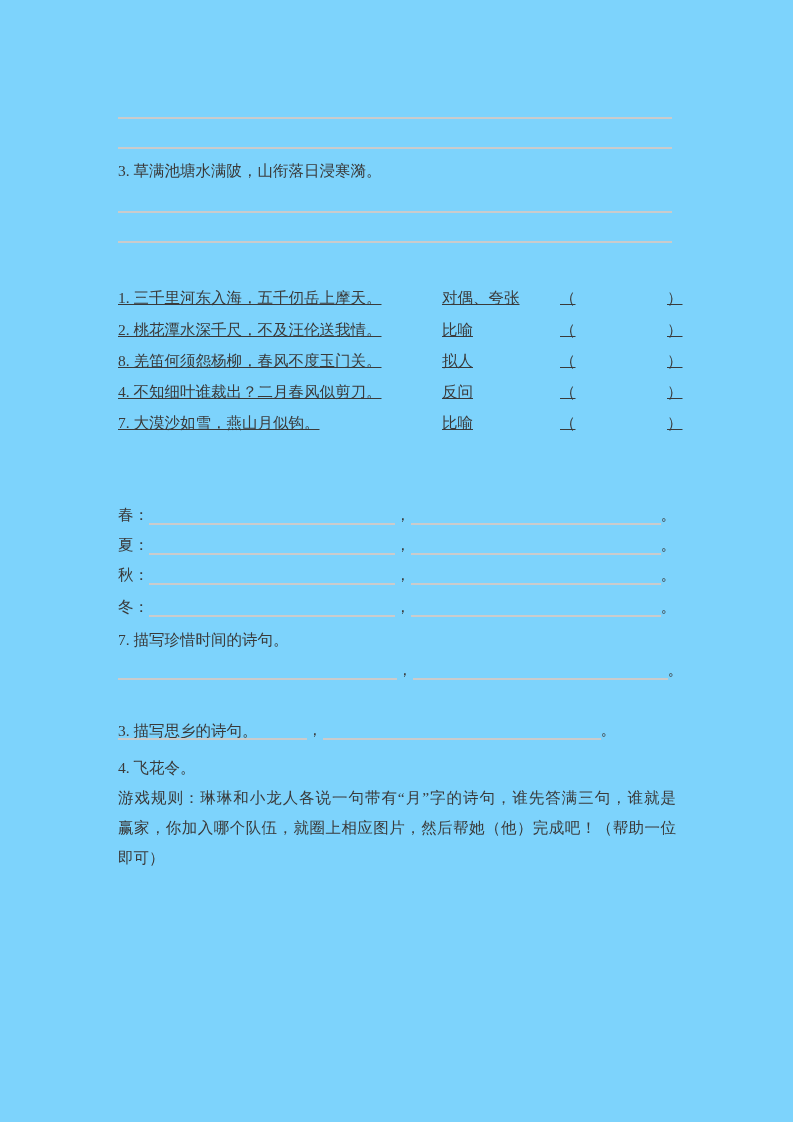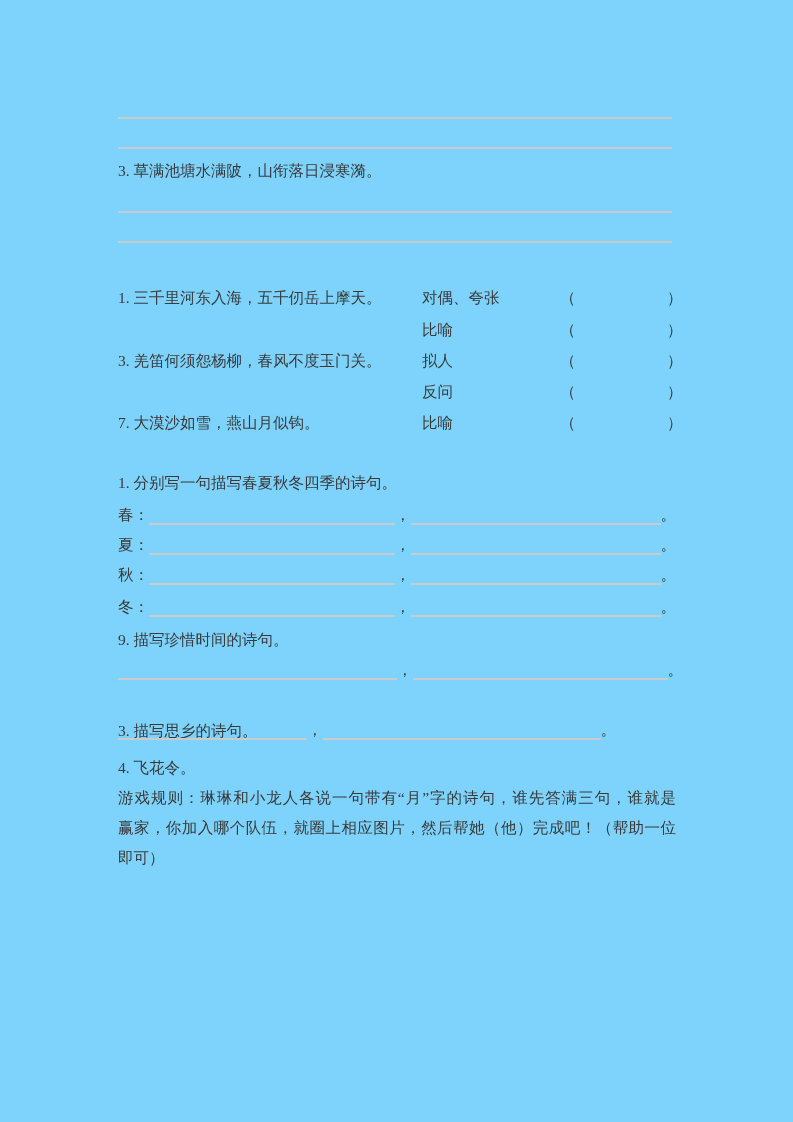--- a/index.html
+++ b/index.html
@@ -10,23 +10,23 @@
     background: #7dd3fc;
     font-family: "Liberation Serif", "DejaVu Serif", serif;
     color: #3a3a3a;
     overflow: hidden;
   }
   .content { position: absolute; left: 118px; top: 0; width: 558px; height: 1122px; }
   .txt { position: absolute; font-size: 15.5px; line-height: 22px; white-space: nowrap; }
   .justify { width: 558px; text-align: justify; text-align-last: justify; white-space: normal; }
   .hr { position: absolute; left: 0; width: 554px; height: 2px; background: #cbcbcb; }
   .qrow { position: absolute; left: 0; width: 558px; height: 22px; font-size: 15.5px; line-height: 22px; }
-  .qrow span { position: absolute; top: 0; white-space: nowrap; }
+  .qrow span { position: absolute; top: 0; white-space: nowrap; text-decoration: underline; }
   .qrow .poem   { left: 0; }
-  .qrow .device { left: 304px; }
+  .qrow .device { left: 324px; }
   .qrow .op     { left: 442px; }
   .qrow .cp     { left: 549px; }
   .blankrow {
     position: absolute; left: 0; height: 24px;
     display: flex; align-items: flex-end;
     font-size: 15.5px; line-height: 22px; white-space: nowrap;
   }
   .seg { border-bottom: 2px solid #cbcbcb; height: 20px; flex: 0 0 auto; }
   .punct { display: inline-block; line-height: 20px; }
 </style>
@@ -45,43 +45,44 @@
     <div class="hr" style="top:241px"></div>
 
 
     <div class="qrow" style="top:287px">
       <span class="poem">1. 三千里河东入海，五千仞岳上摩天。</span>
       <span class="device">对偶、夸张</span>
       <span class="op">（</span>
       <span class="cp">）</span>
     </div>
     <div class="qrow" style="top:319px">
+      <span class="poem">2. 桃花潭水深千尺，不及汪伦送我情。</span>
       <span class="device">比喻</span>
       <span class="op">（</span>
       <span class="cp">）</span>
     </div>
     <div class="qrow" style="top:350px">
-      <span class="poem">3. 羌笛何须怨杨柳，春风不度玉门关。</span>
+      <span class="poem">8. 羌笛何须怨杨柳，春风不度玉门关。</span>
       <span class="device">拟人</span>
       <span class="op">（</span>
       <span class="cp">）</span>
     </div>
     <div class="qrow" style="top:381px">
+      <span class="poem">4. 不知细叶谁裁出？二月春风似剪刀。</span>
       <span class="device">反问</span>
       <span class="op">（</span>
       <span class="cp">）</span>
     </div>
     <div class="qrow" style="top:412px">
       <span class="poem">7. 大漠沙如雪，燕山月似钩。</span>
       <span class="device">比喻</span>
       <span class="op">（</span>
       <span class="cp">）</span>
     </div>
 
-    <div class="txt" style="top:472px">1. 分别写一句描写春夏秋冬四季的诗句。</div>
 
     <div class="blankrow" style="top:501px">
       <span class="punct">春：</span>
       <span class="seg" style="width:246px"></span>
       <span class="punct">，</span>
       <span class="seg" style="width:250px"></span>
       <span class="punct">。</span>
     </div>
     <div class="blankrow" style="top:531px">
       <span class="punct">夏：</span>
@@ -98,21 +99,21 @@
       <span class="punct">。</span>
     </div>
     <div class="blankrow" style="top:593px">
       <span class="punct">冬：</span>
       <span class="seg" style="width:246px"></span>
       <span class="punct">，</span>
       <span class="seg" style="width:250px"></span>
       <span class="punct">。</span>
     </div>
 
-    <div class="txt" style="top:629px">9. 描写珍惜时间的诗句。</div>
+    <div class="txt" style="top:629px">7. 描写珍惜时间的诗句。</div>
 
     <div class="blankrow" style="top:656px">
       <span class="seg" style="width:279px"></span>
       <span class="punct">，</span>
       <span class="seg" style="width:255px"></span>
       <span class="punct">。</span>
     </div>
 
     <div class="txt" style="top:720px">3. 描写思乡的诗句。</div>
 

